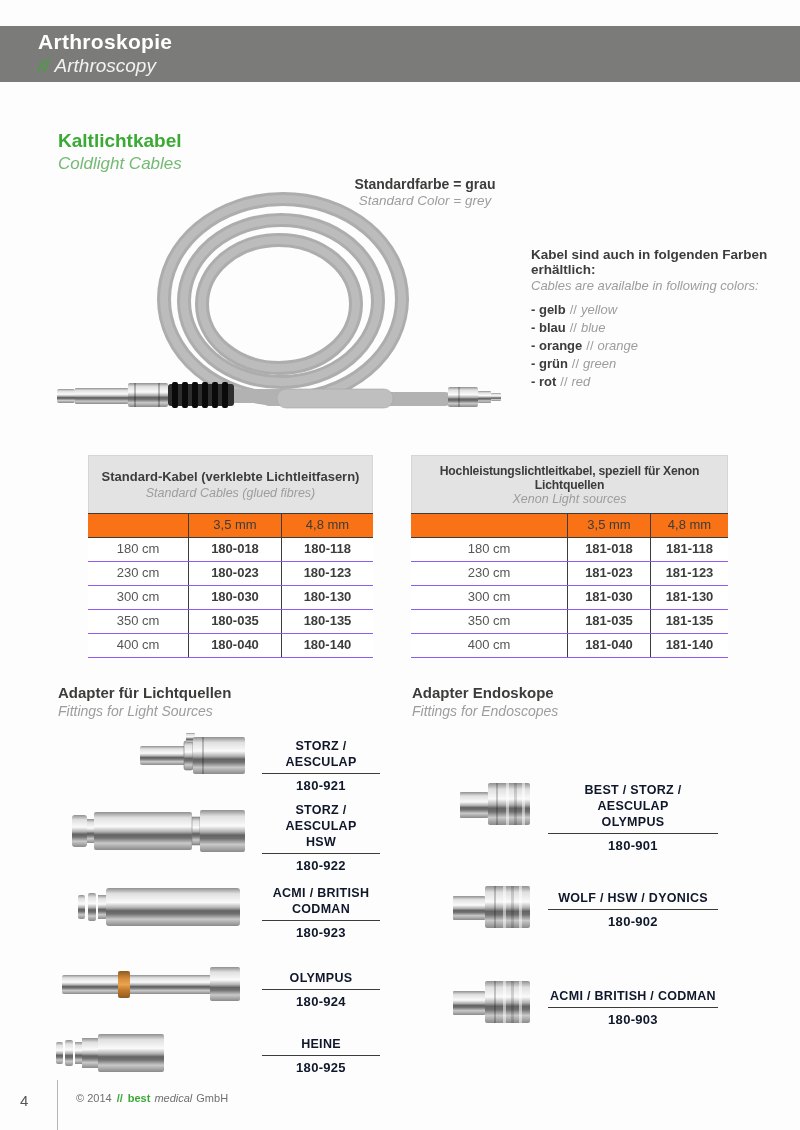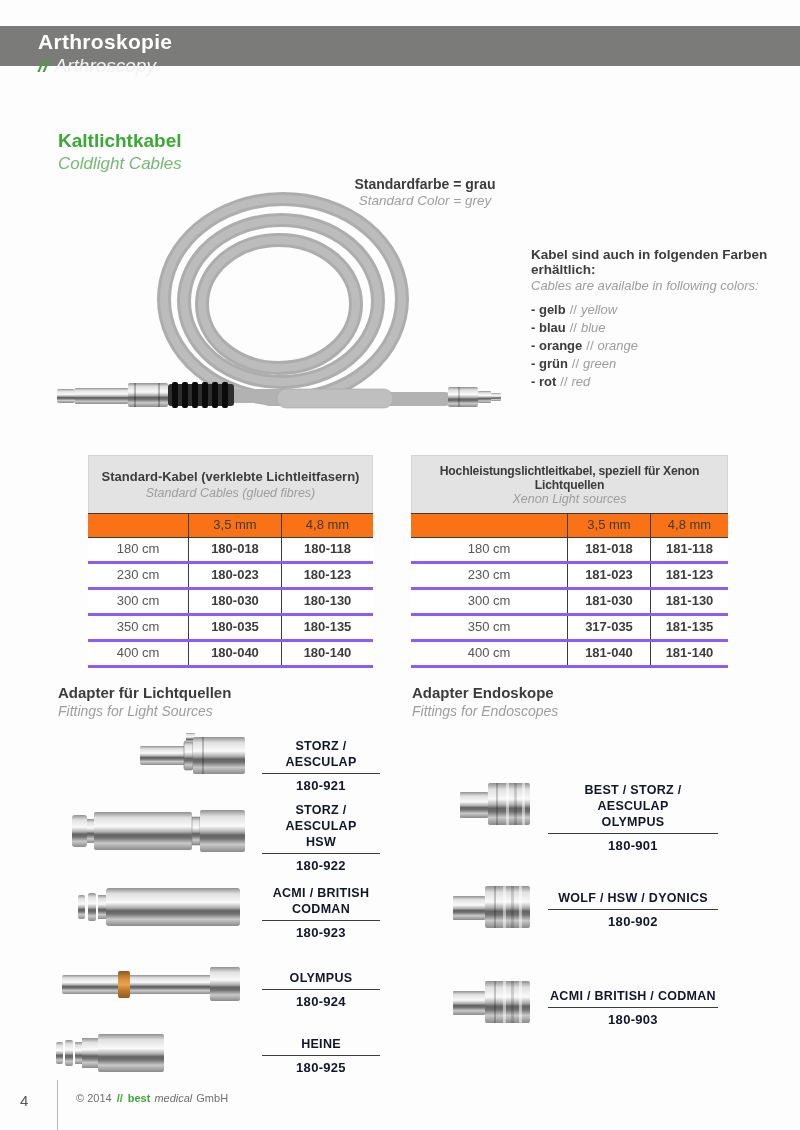--- a/index.html
+++ b/index.html
@@ -1,21 +1,21 @@
 <!DOCTYPE html>
 <html><head>
 <meta charset="utf-8">
 <style>
   html,body{margin:0;padding:0;background:#ffffff;}
   #page{
     position:relative;width:800px;height:1130px;background:#fdfdfd;
     font-family:"Liberation Sans",sans-serif;color:#3c3c3b;overflow:hidden;
   }
   
-  .header-bar{position:absolute;left:0;top:26px;width:800px;height:40px;background:#7b7b79;}
+  .header-bar{position:absolute;left:0;top:26px;width:800px;height:56px;background:#7b7b79;}
   .header-de{position:absolute;left:38px;top:4px;font-size:21px;font-weight:bold;color:#ffffff;letter-spacing:.3px;}
   .header-en-row{position:absolute;left:38px;top:29px;font-size:19px;font-style:italic;color:#f2f2f0;}
   .hdr-slash{color:#4f9a48;font-weight:bold;margin-right:6px;font-style:italic;}
   
   .sec-title{position:absolute;left:58px;top:130px;}
   .sec-title .de{font-size:19px;font-weight:bold;color:#3aaa35;}
   .sec-title .en{font-size:17px;font-style:italic;color:#74b974;margin-top:2px;}
   
   .std-note{position:absolute;left:340px;top:176px;width:170px;text-align:center;}
   .std-note .de{font-size:14px;font-weight:bold;color:#3c3c3b;}
@@ -29,21 +29,21 @@
   .color-opts .de{font-weight:bold;color:#3c3c3b;}
   .color-opts .sep{color:#9d9d9c;margin:0 4px;}
   .color-opts .en{font-style:italic;color:#9d9d9c;}
   
   .tbl{position:absolute;top:455px;font-size:13px;}
   .tbl-title{background:#e3e3e3;height:58px;box-sizing:border-box;text-align:center;
     display:flex;flex-direction:column;justify-content:center;border:1px solid #d6d6d6;border-bottom:none;}
   .tbl-title .t-de{font-weight:bold;color:#3c3c3b;}
   .tbl-title .t-en{font-style:italic;color:#9d9d9c;font-size:12.5px;margin-top:2px;line-height:14px;}
   .tbl-head{display:flex;background:#f97316;border-top:1px solid #3c3c3b;border-bottom:1px solid #3c3c3b;}
-  .tbl-row{display:flex;background:#ffffff;border-bottom:3px solid #8b5cf6;justify-content:flex-end;}
+  .tbl-row{display:flex;background:#ffffff;border-bottom:1px solid #8b5cf6;justify-content:flex-end;}
   .cell{box-sizing:border-box;height:23px;line-height:22px;text-align:center;}
   .cell.v{border-left:1px solid #3c3c3b;}
   .len{color:#565655;}
   .code-cell{font-weight:bold;color:#3c3c3b;}
   .head-cell{color:#3c3c3b;}
   
   .t-std{left:88px;width:285px;}
   .t-std .c0{width:100px;} .t-std .c1{width:93px;} .t-std .c2{width:92px;}
   .t-xen{left:411px;width:317px;}
   .t-xen .c0{width:156px;} .t-xen .c1{width:83px;} .t-xen .c2{width:78px;}
@@ -211,21 +211,21 @@
         <div class="cell c1 v code-cell">181-023</div>
         <div class="cell c2 v code-cell">181-123</div>
       </div>
     <div class="tbl-row">
         <div class="cell c0 len">300 cm</div>
         <div class="cell c1 v code-cell">181-030</div>
         <div class="cell c2 v code-cell">181-130</div>
       </div>
     <div class="tbl-row">
         <div class="cell c0 len">350 cm</div>
-        <div class="cell c1 v code-cell">317-035</div>
+        <div class="cell c1 v code-cell">181-035</div>
         <div class="cell c2 v code-cell">181-135</div>
       </div>
     <div class="tbl-row">
         <div class="cell c0 len">400 cm</div>
         <div class="cell c1 v code-cell">181-040</div>
         <div class="cell c2 v code-cell">181-140</div>
       </div>
   </div>
 
   <div class="adp-head" style="left:58px;">

